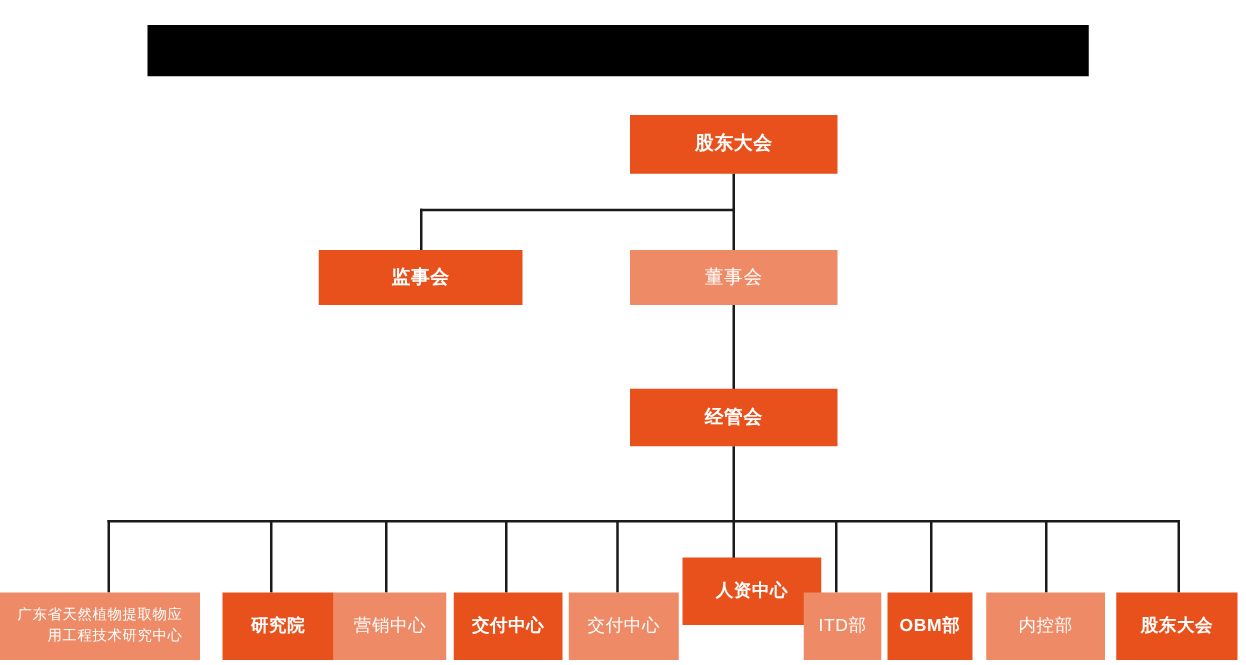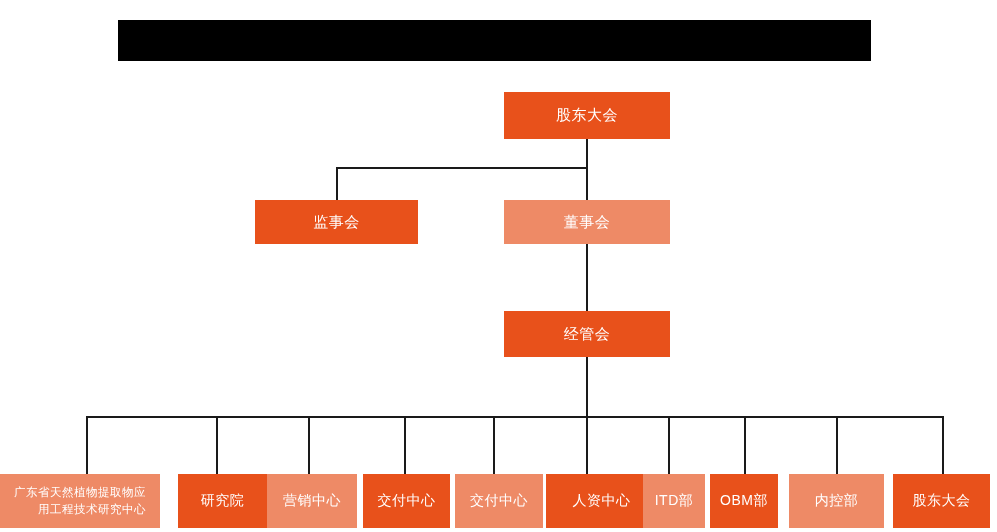--- a/index.html
+++ b/index.html
@@ -29,21 +29,21 @@
     position: absolute;
     display: flex;
     align-items: center;
     justify-content: center;
     text-align: center;
     color: #ffffff;
     box-sizing: border-box;
     line-height: 1.25;
     letter-spacing: 0.5px;
   }
-  .node.primary   { background: #E8511B; }
+  .node.primary   { background: #E8511B; font-weight: bold; }
   .node.secondary { background: #EE8A66; text-align: right; }
 
   .node-label {
     display: block;
     white-space: pre-line;
     padding: 0 4px;
   }
 
   
   .lvl1 { font-size: 15px; }
@@ -121,21 +121,21 @@
   </div>
 
   <div class="node primary leaf" style="left:363px; top:474px; width:87px; height:54px;">
     <span class="node-label">交付中心</span>
   </div>
 
   <div class="node secondary leaf" style="left:455px; top:474px; width:88px; height:54px;">
     <span class="node-label">交付中心</span>
   </div>
 
-  <div class="node primary leaf" style="left:546px; top:474px; width:111px; height:54px;">
+  <div class="node primary leaf" style="left:546px; top:446px; width:111px; height:54px;">
     <span class="node-label">人资中心</span>
   </div>
 
   <div class="node secondary leaf" style="left:643px; top:474px; width:62px; height:54px;">
     <span class="node-label">ITD部</span>
   </div>
 
   <div class="node primary leaf" style="left:710px; top:474px; width:68px; height:54px;">
     <span class="node-label">OBM部</span>
   </div>

